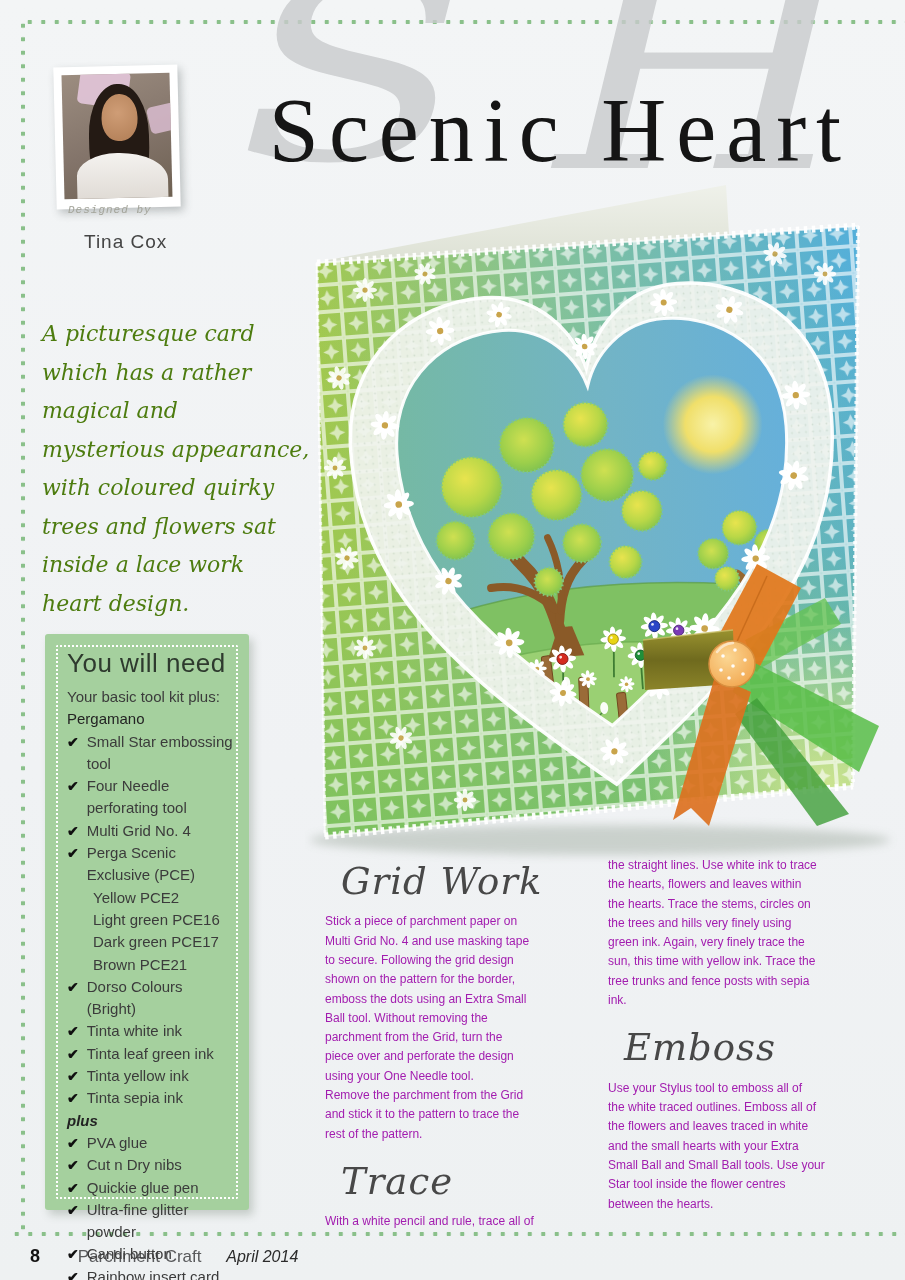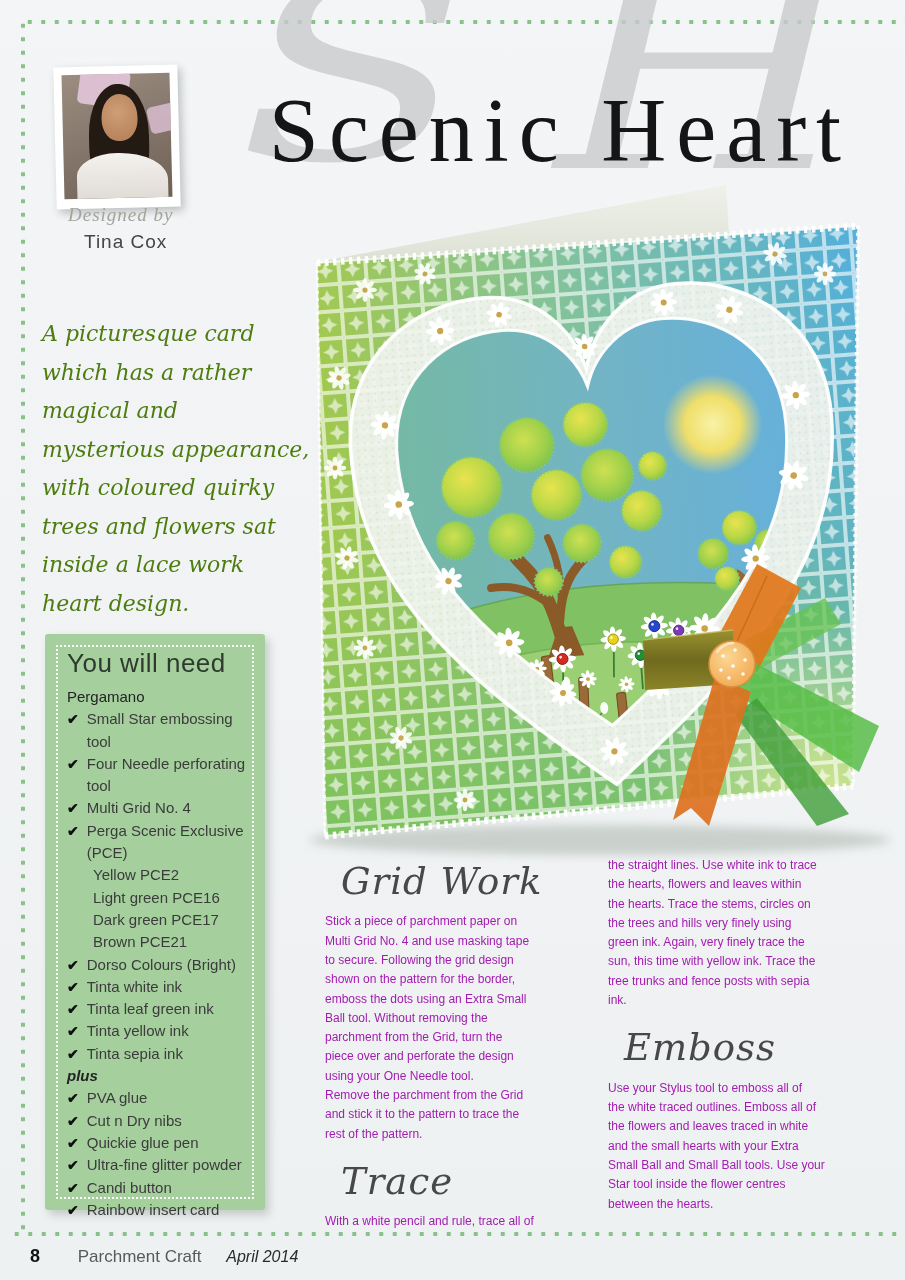--- a/index.html
+++ b/index.html
@@ -17,33 +17,33 @@
   #border-left{left:20px;top:19px;height:1212px;}
   
   .photo-frame{left:55px;top:66px;width:124px;height:142px;background:#ffffff;
     box-shadow:3px 4px 9px rgba(60,70,70,.3);transform:rotate(-1.4deg);padding:8px 8px 10px 8px;box-sizing:border-box;}
   .photo{width:100%;height:100%;background:linear-gradient(160deg,#9c8d80 0%,#83746a 55%,#6e6152 100%);position:relative;overflow:hidden;}
   .photo .patch{position:absolute;left:16%;top:-4%;width:46%;height:30%;background:#e3c6da;transform:rotate(9deg);border-radius:5px;opacity:.9;}
   .photo .patch2{position:absolute;right:-6%;top:26%;width:26%;height:22%;background:#dfc0d6;transform:rotate(-12deg);border-radius:5px;opacity:.8;}
   .photo .hair{position:absolute;left:24%;top:8%;width:56%;height:86%;background:#241a14;border-radius:48% 48% 40% 40%;}
   .photo .face{position:absolute;left:36%;top:16%;width:33%;height:38%;background:radial-gradient(circle at 45% 40%,#cf9d76,#b07d55);border-radius:50% 50% 46% 46%;}
   .photo .shirt{position:absolute;left:12%;top:64%;width:84%;height:40%;background:linear-gradient(180deg,#f4f2ef,#ded9d3);border-radius:45% 55% 0 0;}
-  .designed-by{left:68px;top:204px;font-family:Liberation Serif, serif;font-style:italic;font-size:19px;color:#a3a49a;letter-spacing:1px;}
+  .designed-by{left:68px;top:204px;font-family:Liberation Mono, monospace;font-style:italic;font-size:11px;color:#a3a49a;letter-spacing:1px;}
   .designer-name{left:84px;top:231px;font-size:19px;color:#454545;letter-spacing:1px;}
   
   .ghost{font-family:"DejaVu Serif",serif;font-style:italic;color:#c9cbcd;opacity:.8;line-height:1;transform-origin:left top;z-index:1;}
   #ghost-s{left:238px;top:-52px;font-size:250px;transform:scaleX(1.35);}
   #ghost-h{left:556px;top:-62px;font-size:272px;transform:scaleX(1.25);}
   .main-title{left:210px;top:86px;width:700px;text-align:center;font-family:"Liberation Serif",serif;
     font-size:90px;letter-spacing:10px;color:#151515;line-height:1;z-index:2;}
   
   .intro{left:42px;top:315px;width:268px;font-family:"DejaVu Serif",serif;font-style:italic;
     font-size:22px;line-height:38.5px;color:#4d7c0f;white-space:pre-line;z-index:2;}
   
-  .supplies{left:45px;top:634px;width:220px;height:576px;background:#a5d09e;border-radius:3px;
+  .supplies{left:45px;top:634px;width:204px;height:576px;background:#a5d09e;border-radius:3px;
     box-shadow:4px 5px 8px rgba(70,90,70,.25);z-index:3;}
   .supplies-inner{position:absolute;left:11px;top:11px;right:11px;bottom:11px;border:2px dotted #ffffff;border-radius:2px;}
   .supplies-content{position:absolute;left:22px;top:14px;right:14px;}
   .supplies-heading{font-size:26px;font-weight:400;color:#2e3a2e;letter-spacing:.5px;margin:0 0 7px 0;}
   .kit-line{font-size:15px;color:#3b3b3b;line-height:22.3px;}
   .brand-line{font-size:15px;font-weight:normal;color:#232323;line-height:22.3px;}
   .item{font-size:15px;color:#3b3b3b;line-height:22.3px;display:flex;align-items:baseline;}
   .item .check{font-weight:bold;color:#101010;margin-right:8px;font-size:14px;flex:0 0 auto;}
   .item.sub{padding-left:26px;}
   .item.em{font-style:italic;font-weight:bold;color:#232323;}
@@ -91,20 +91,21 @@
 mysterious appearance,
 with coloured quirky
 trees and flowers sat
 inside a lace work
 heart design.</div>
 
 <div class="abs supplies">
   <div class="supplies-inner"></div>
   <div class="supplies-content">
     <h2 class="supplies-heading">You will need</h2>
+    <div class="kit-line">Your basic tool kit plus:</div>
     <div class="brand-line">Pergamano</div>
     <div class="item">
         <span class="check">✔</span>
         <span>Small Star embossing tool</span>
       </div>
     <div class="item">
         <span class="check">✔</span>
         <span>Four Needle perforating tool</span>
       </div>
     <div class="item">

